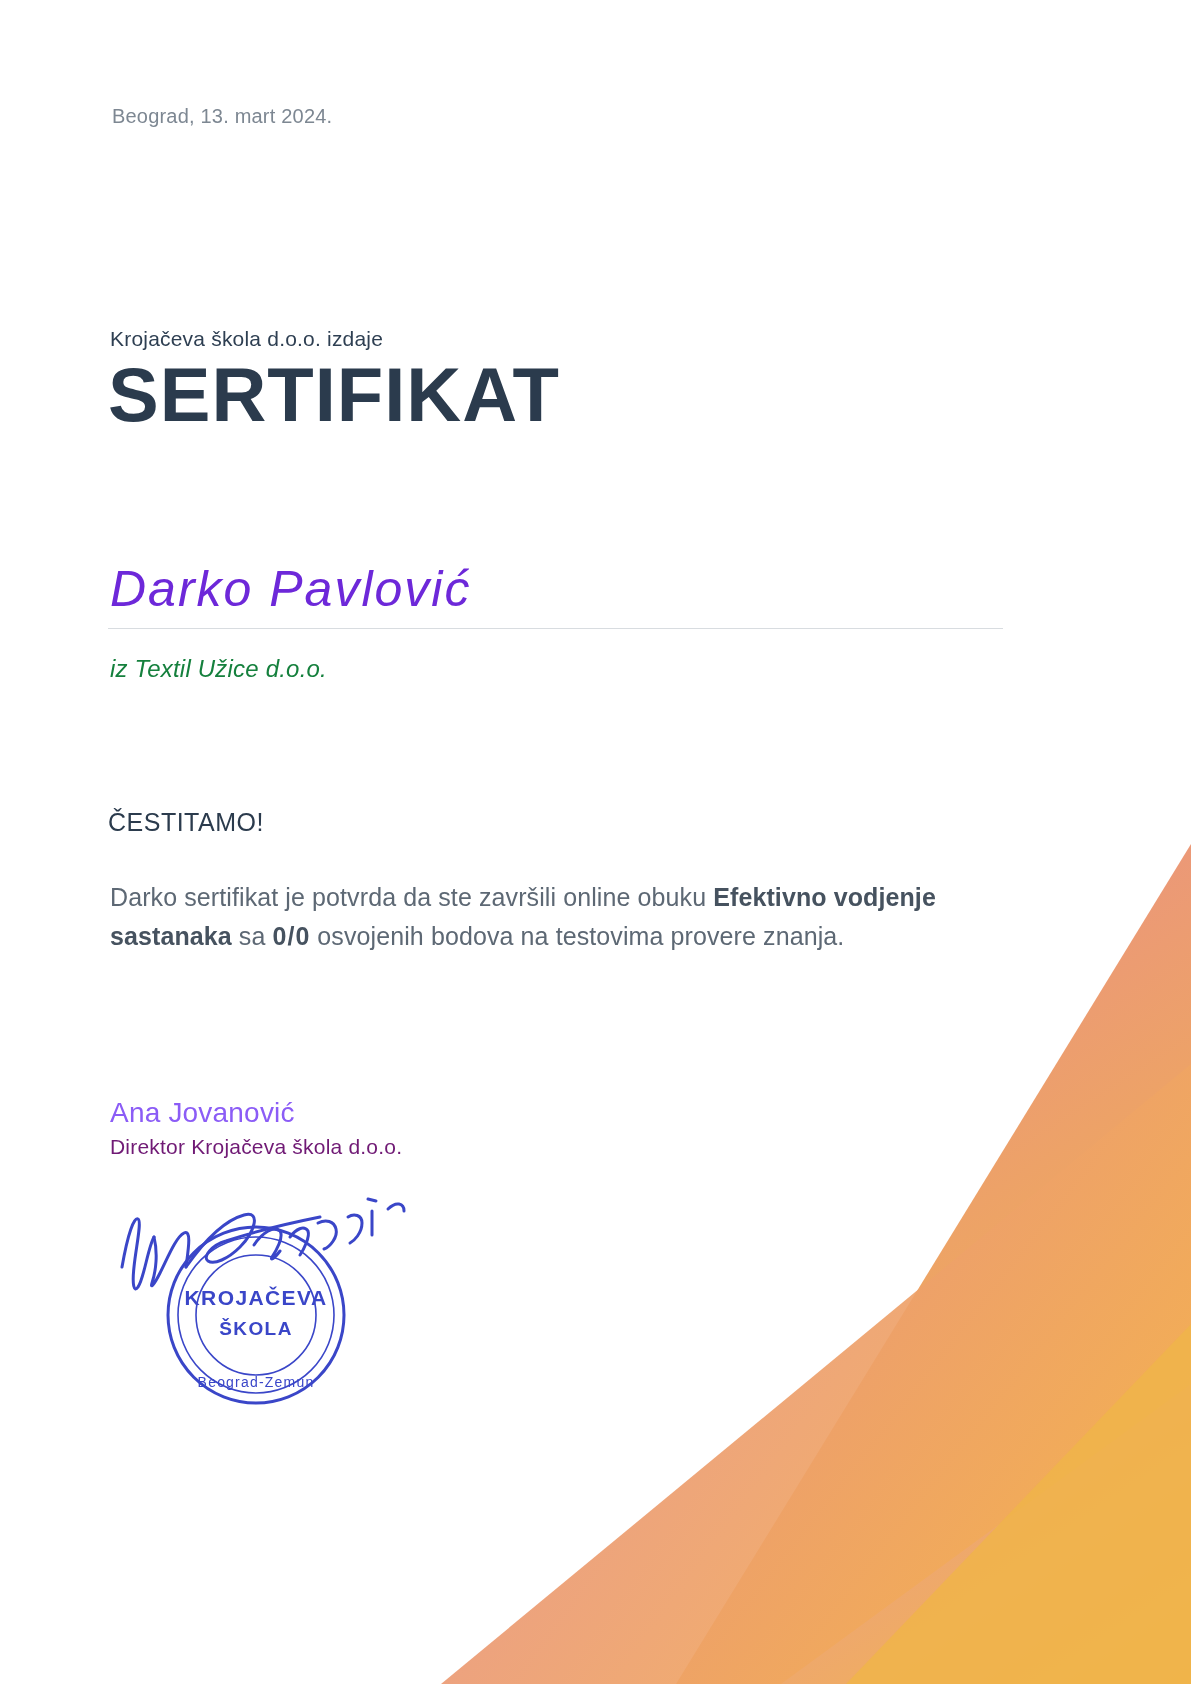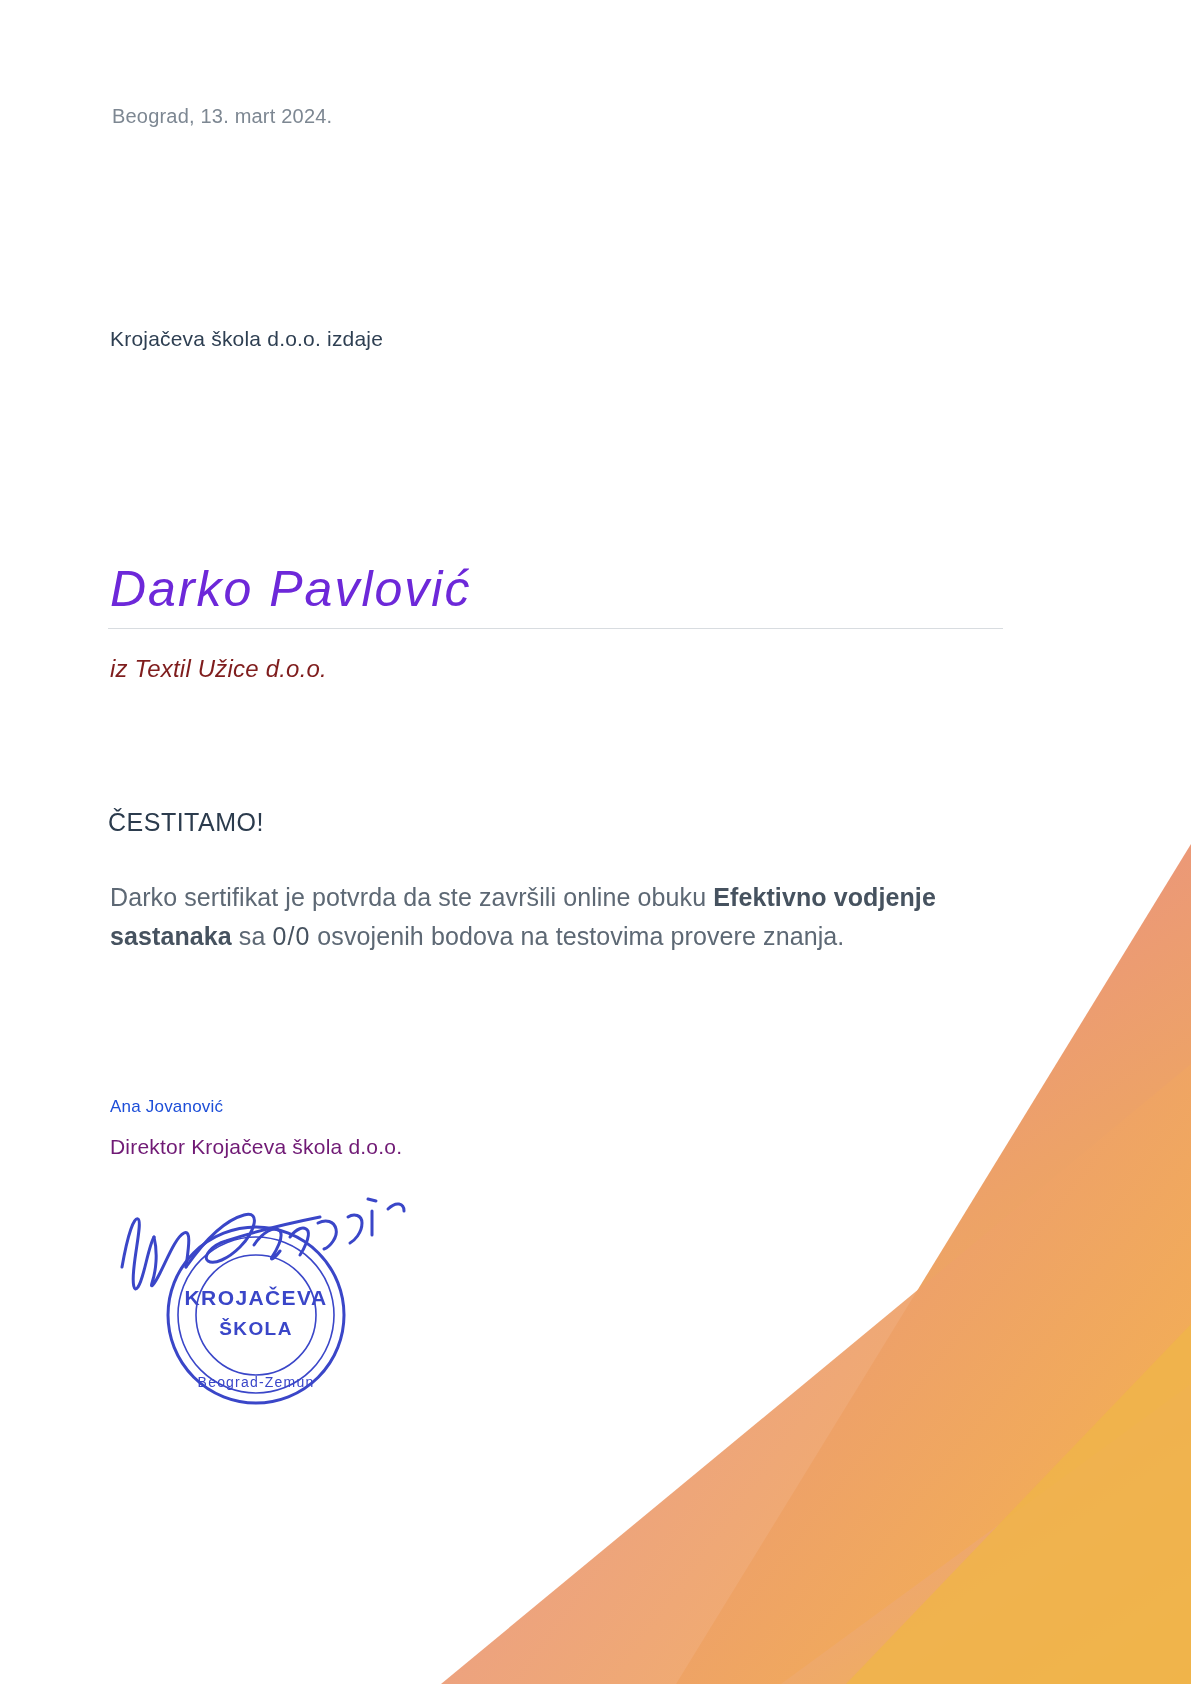--- a/index.html
+++ b/index.html
@@ -105,21 +105,21 @@
     width: 895px;
     height: 1px;
     background: #d8dce0;
   }
   .company {
     position: absolute;
     left: 110px;
     top: 655px;
     font-size: 24px;
     font-style: italic;
-    color: #7f1d1d;
+    color: #15803d;
     letter-spacing: 0.2px;
   }
 
   .congrats {
     position: absolute;
     left: 108px;
     top: 808px;
     font-size: 25px;
     color: #2b3b4d;
     letter-spacing: 0.5px;
@@ -132,32 +132,32 @@
     font-size: 25px;
     line-height: 1.55;
     color: #5d6874;
     letter-spacing: 0.1px;
   }
   .paragraph b {
     color: #46525f;
     font-weight: bold;
   }
   .score {
-    font-weight: normal;
+    font-weight: bold;
     color: #46525f;
     letter-spacing: 1px;
   }
 
   
   .sign-name {
     position: absolute;
     left: 110px;
     top: 1097px;
-    font-size: 17px;
-    color: #1d4ed8;
+    font-size: 28px;
+    color: #8b5cf6;
     letter-spacing: 0.2px;
   }
   .sign-role {
     position: absolute;
     left: 110px;
     top: 1135px;
     font-size: 21px;
     color: #701a75;
     letter-spacing: 0.2px;
   }
@@ -192,20 +192,21 @@
     <polygon points="930,80 930,920 415,920" fill="url(#gradA)"></polygon>
     <polygon points="930,300 930,920 180,920" fill="url(#gradB)" opacity="0.92"></polygon>
     <polygon points="930,620 930,920 520,920" fill="url(#gradC)" opacity="0.95"></polygon>
     <polygon points="930,560 930,920 585,920" fill="#f0b44a" opacity="0.85"></polygon>
   </svg>
 
   <div class="date-line">Beograd, 13. mart 2024.</div>
 
 
   <div class="issuer">Krojačeva škola d.o.o. izdaje</div>
+  <div class="cert-title">SERTIFIKAT</div>
 
   <div class="recipient">Darko  Pavlović</div>
   <div class="recipient-rule"></div>
   <div class="company">iz Textil Užice d.o.o.</div>
 
   <div class="congrats">ČESTITAMO!</div>
 
   <div class="paragraph">
     <span>Darko sertifikat je potvrda da ste završili online obuku </span><b>Efektivno vodjenje sastanaka</b><span> sa </span><span class="score">0/0</span><span> osvojenih bodova na testovima provere znanja.</span>
   </div>

